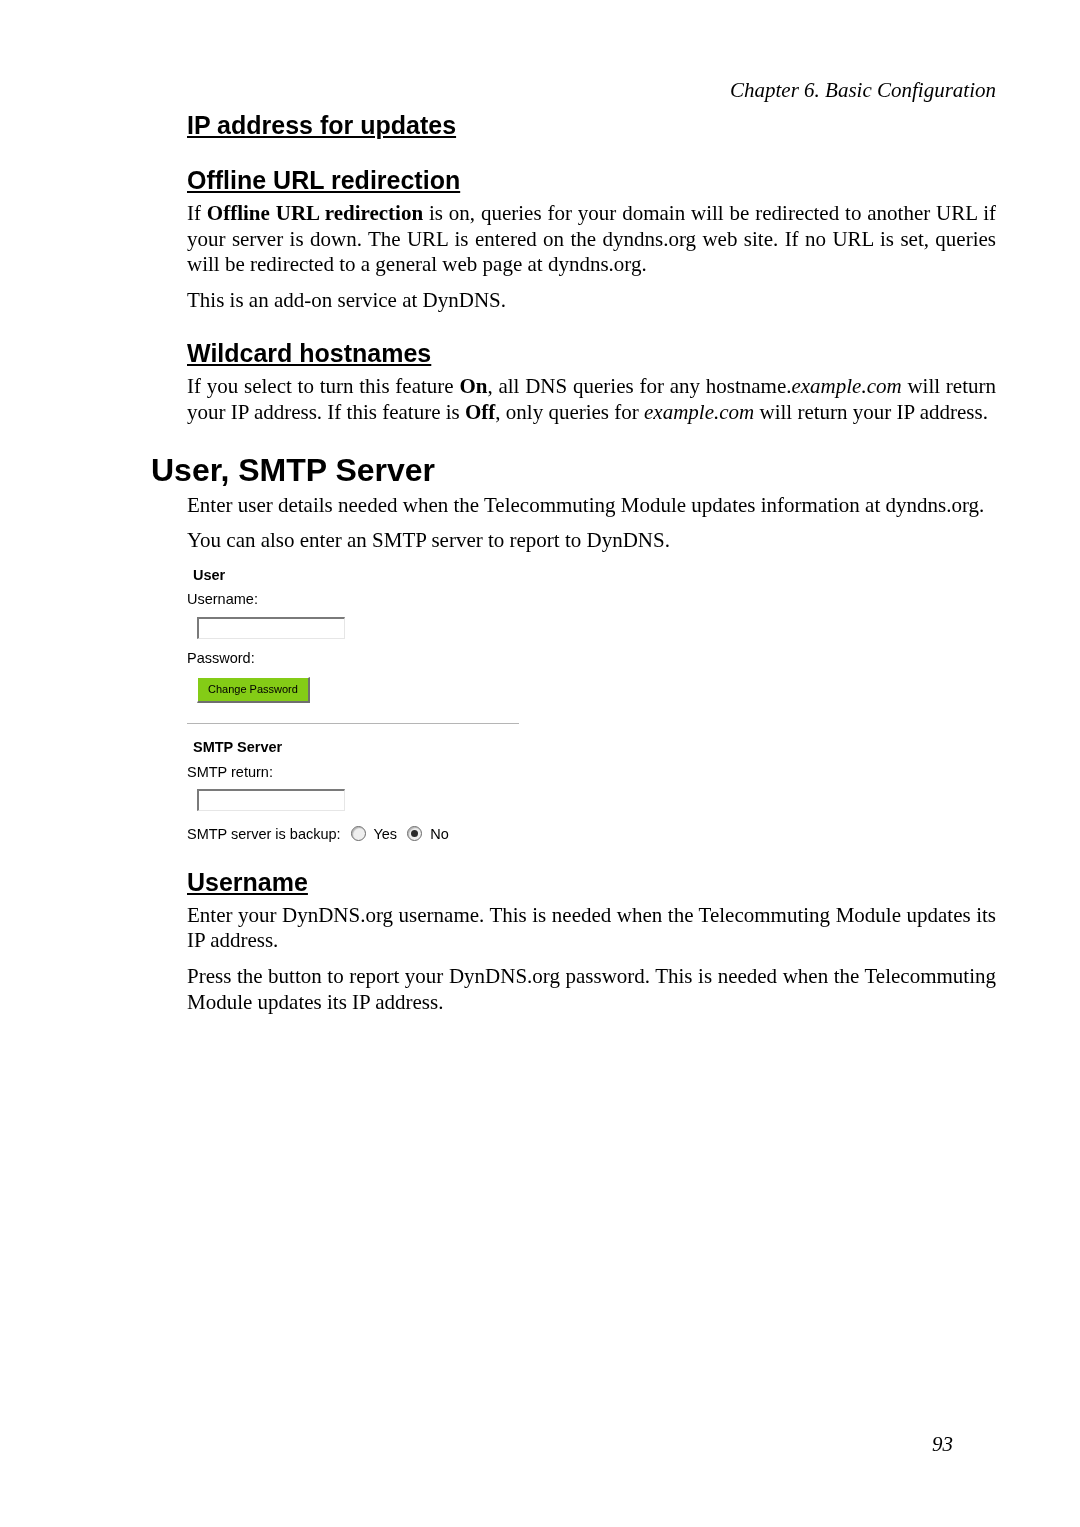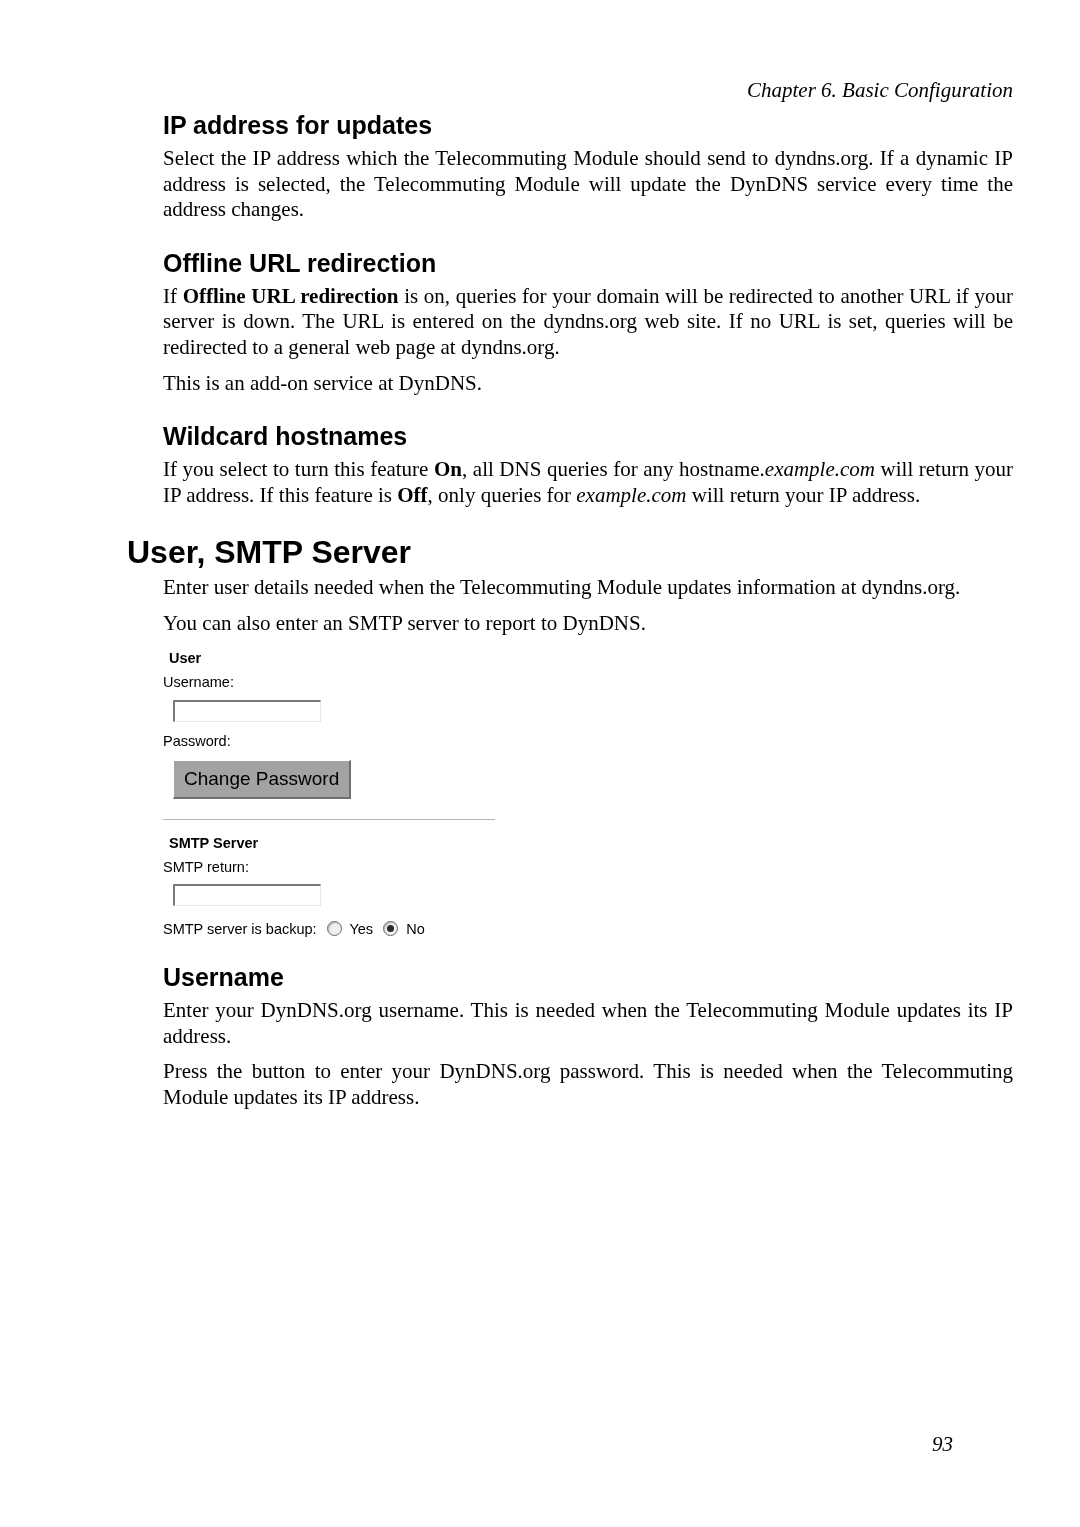--- a/index.html
+++ b/index.html
@@ -7,36 +7,38 @@
     margin: 0;
     padding: 0;
     font-family: "Times New Roman", Times, serif;
     color: #000000;
     width: 1080px;
     height: 1527px;
     position: relative;
     box-sizing: border-box;
   }
   .page {
-    padding: 78px 67px 0 127px;
+    padding: 78px 84px 0 127px;
+    margin-left: 24px;
   }
   .chapter-header {
     text-align: right;
     font-style: italic;
     font-size: 21px;
     margin: 0 0 8px 0;
   }
   .section-indent {
     margin-left: 36px;
   }
   h2.subsection {
     font-family: Arial, Helvetica, sans-serif;
     font-weight: bold;
     font-size: 25px;
     margin: 0 0 6px 0;
+    text-decoration: underline;
   }
   h1.section {
     font-family: Arial, Helvetica, sans-serif;
     font-weight: bold;
     font-size: 32px;
     margin: 20px 0 4px 0;
   }
   p.body {
     font-size: 21px;
     line-height: 1.22;
@@ -81,22 +83,22 @@
     margin: 2px 0 8px 10px;
     vertical-align: middle;
     font-family: Arial, Helvetica, sans-serif;
     font-size: 14px;
     padding: 1px 3px;
     color: #000;
   }
   .ui-button {
     display: inline-block;
     font-family: Arial, Helvetica, sans-serif;
-    font-size: 19px;
-    background: #a3a3a3;
+    font-size: 11px;
+    background: #84cc16;
     border-top: 1px solid #ffffff;
     border-left: 1px solid #ffffff;
     border-right: 2px solid #6f6f6f;
     border-bottom: 2px solid #6f6f6f;
     padding: 3px 10px;
     margin: 4px 0 10px 10px;
     cursor: pointer;
   }
   .radio-row {
     margin-top: 4px;
@@ -134,21 +136,20 @@
   }
 </style>
 </head>
 <body>
 
 <div class="page">
   <div class="chapter-header">Chapter 6. Basic Configuration</div>
 
   <div class="section-indent block">
     <h2 class="subsection">IP address for updates</h2>
-    <p class="body">Select the IP address which the Telecommuting Module should send to dyndns.org. If a dynamic IP address is selected, the Telecommuting Module will update the DynDNS service every time the address changes.</p>
   </div>
 
   <div class="section-indent block">
     <h2 class="subsection">Offline URL redirection</h2>
     <p class="body">
       <span>If </span><span class="bold">Offline URL redirection</span><span> is on, queries for your domain will be redirected to another URL if your server is down. The URL is entered on the dyndns.org web site. If no URL is set, queries will be redirected to a general web page at dyndns.org.</span>
     </p>
     <p class="body">This is an add-on service at DynDNS.</p>
   </div>
 
@@ -182,17 +183,17 @@
         <span class="radio"></span>
         <span>Yes</span>
         <span class="radio selected"></span>
         <span>No</span>
       </div>
     </div>
 
     <h2 class="subsection">Username</h2>
     <p class="body">Enter your DynDNS.org username. This is needed when the Telecommuting Module updates its IP address.</p>
 
-    <p class="body">Press the button to enter your DynDNS.org password. This is needed when the Telecommuting Module updates its IP address.</p>
+    <p class="body">Press the button to report your DynDNS.org password. This is needed when the Telecommuting Module updates its IP address.</p>
   </div>
 </div>
 
 <div class="page-number">93</div>
 
 </body></html>

